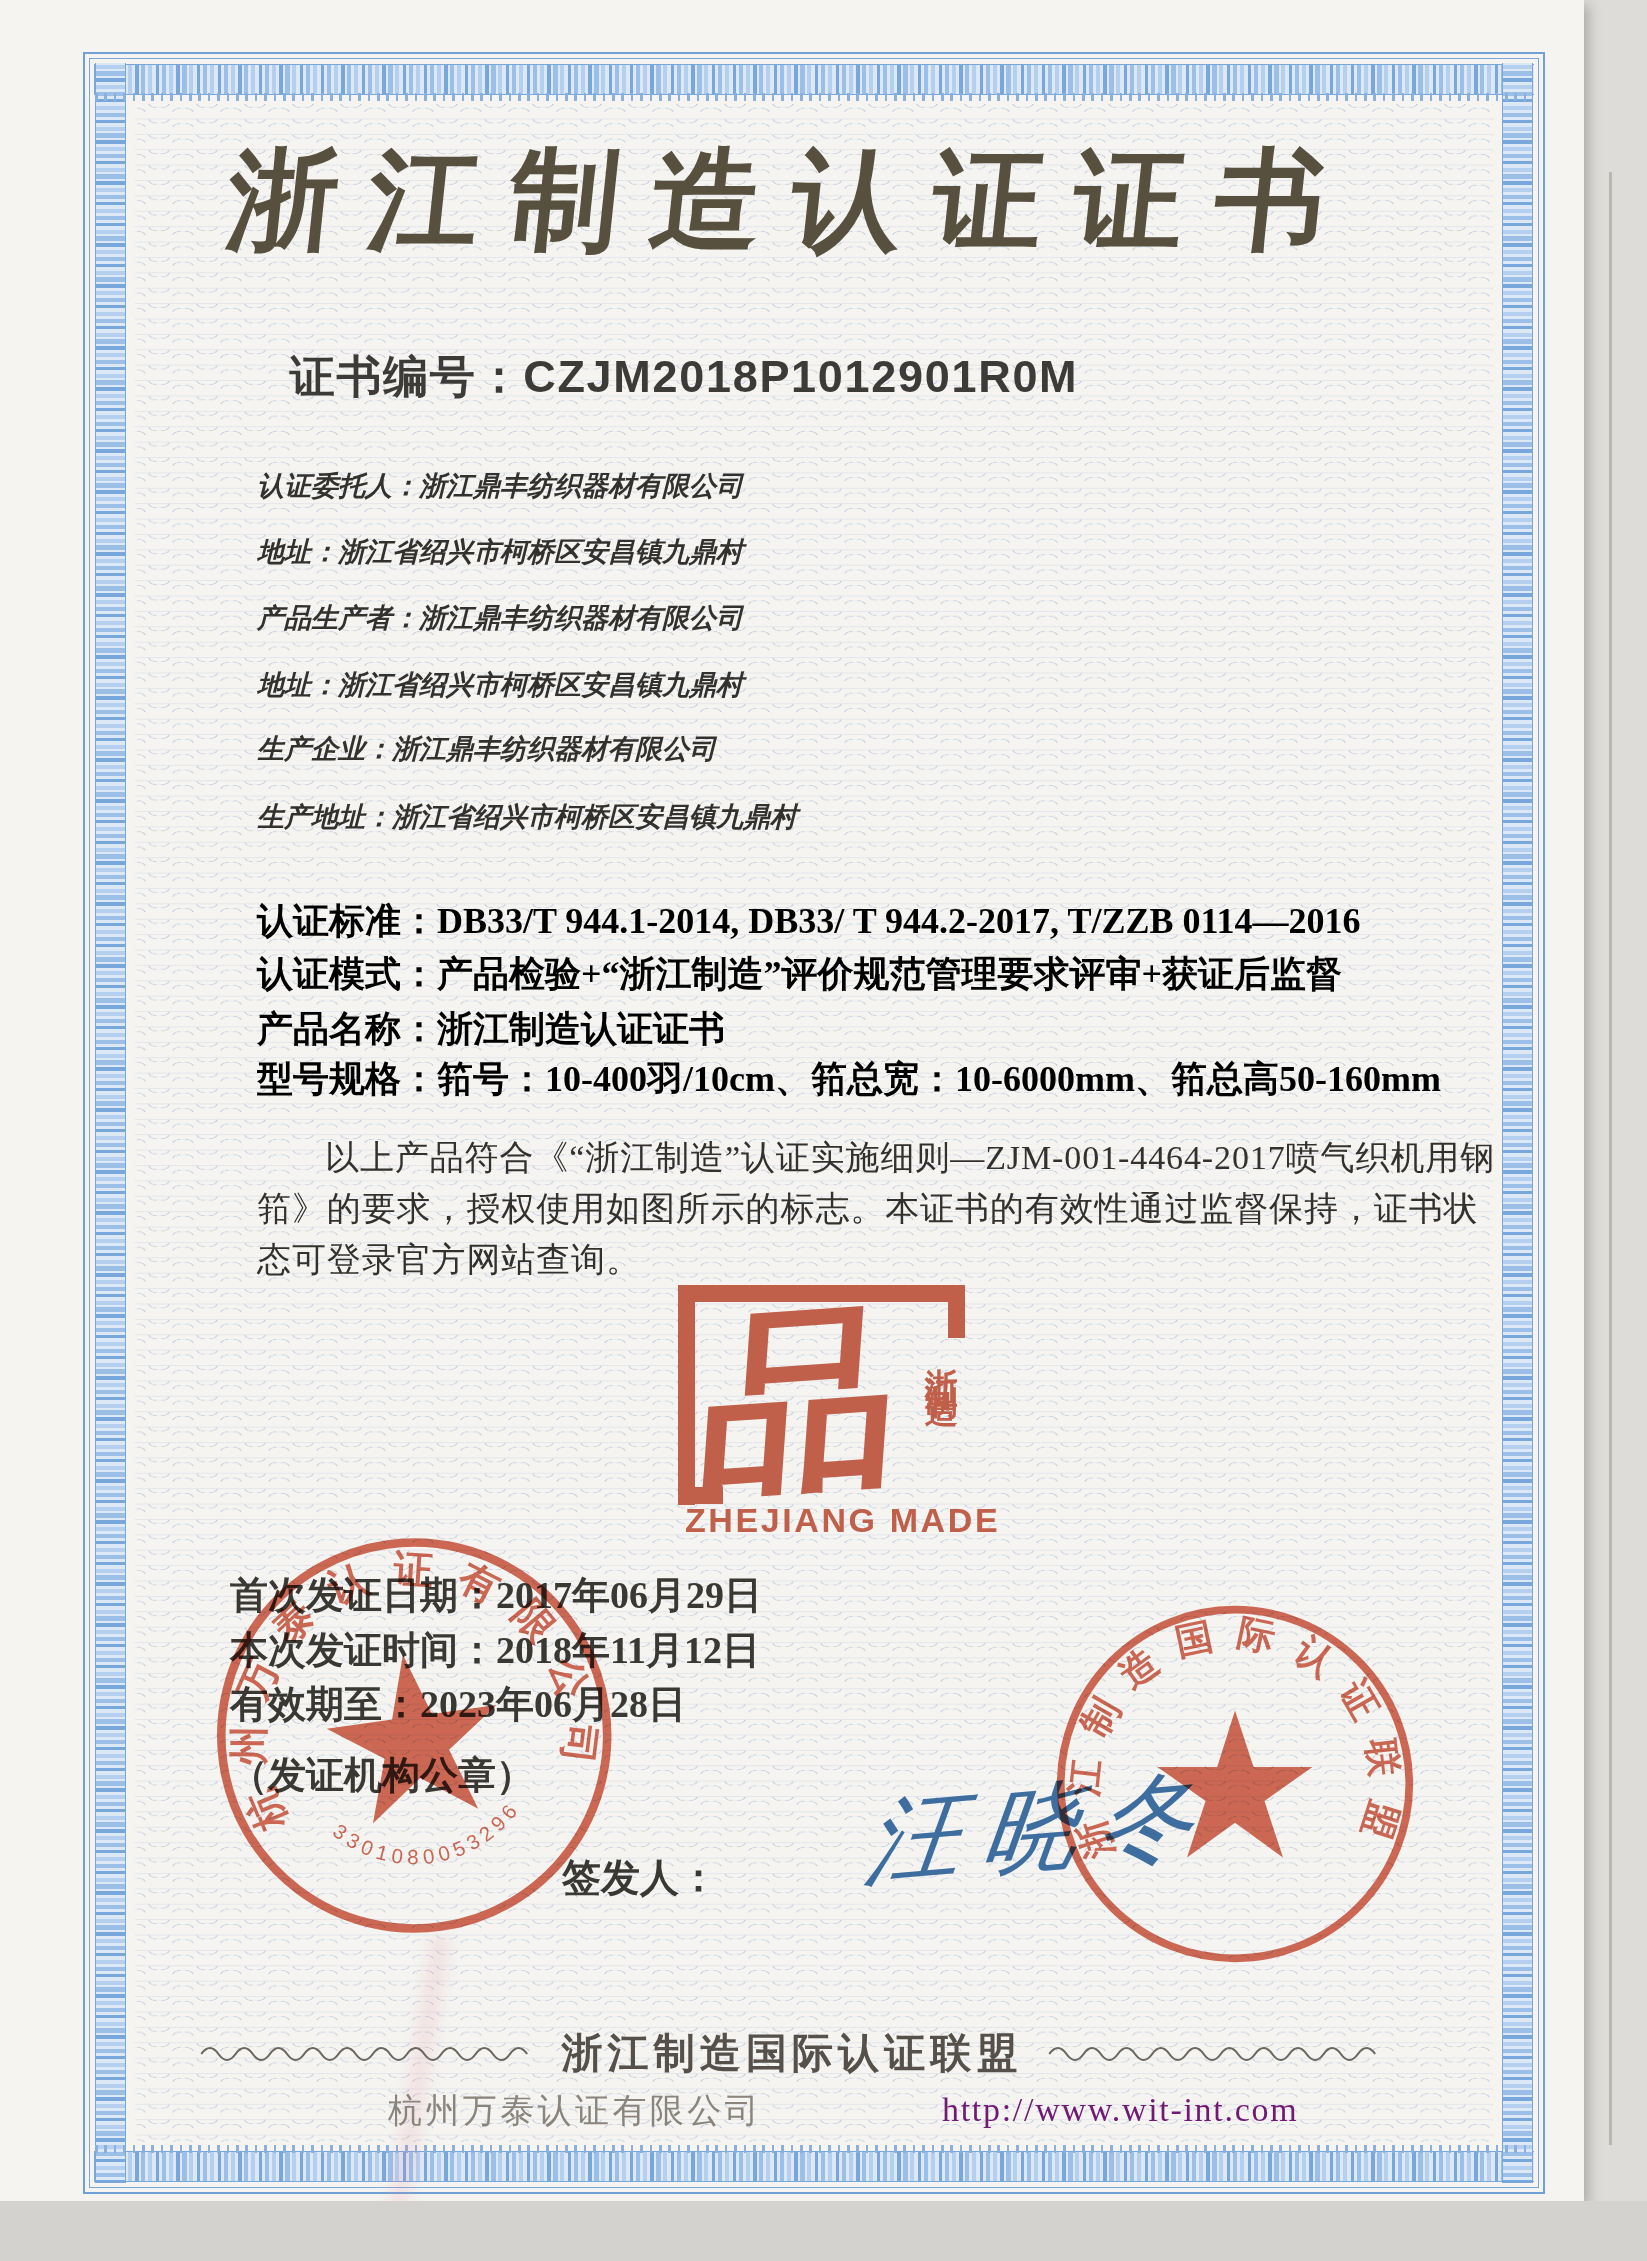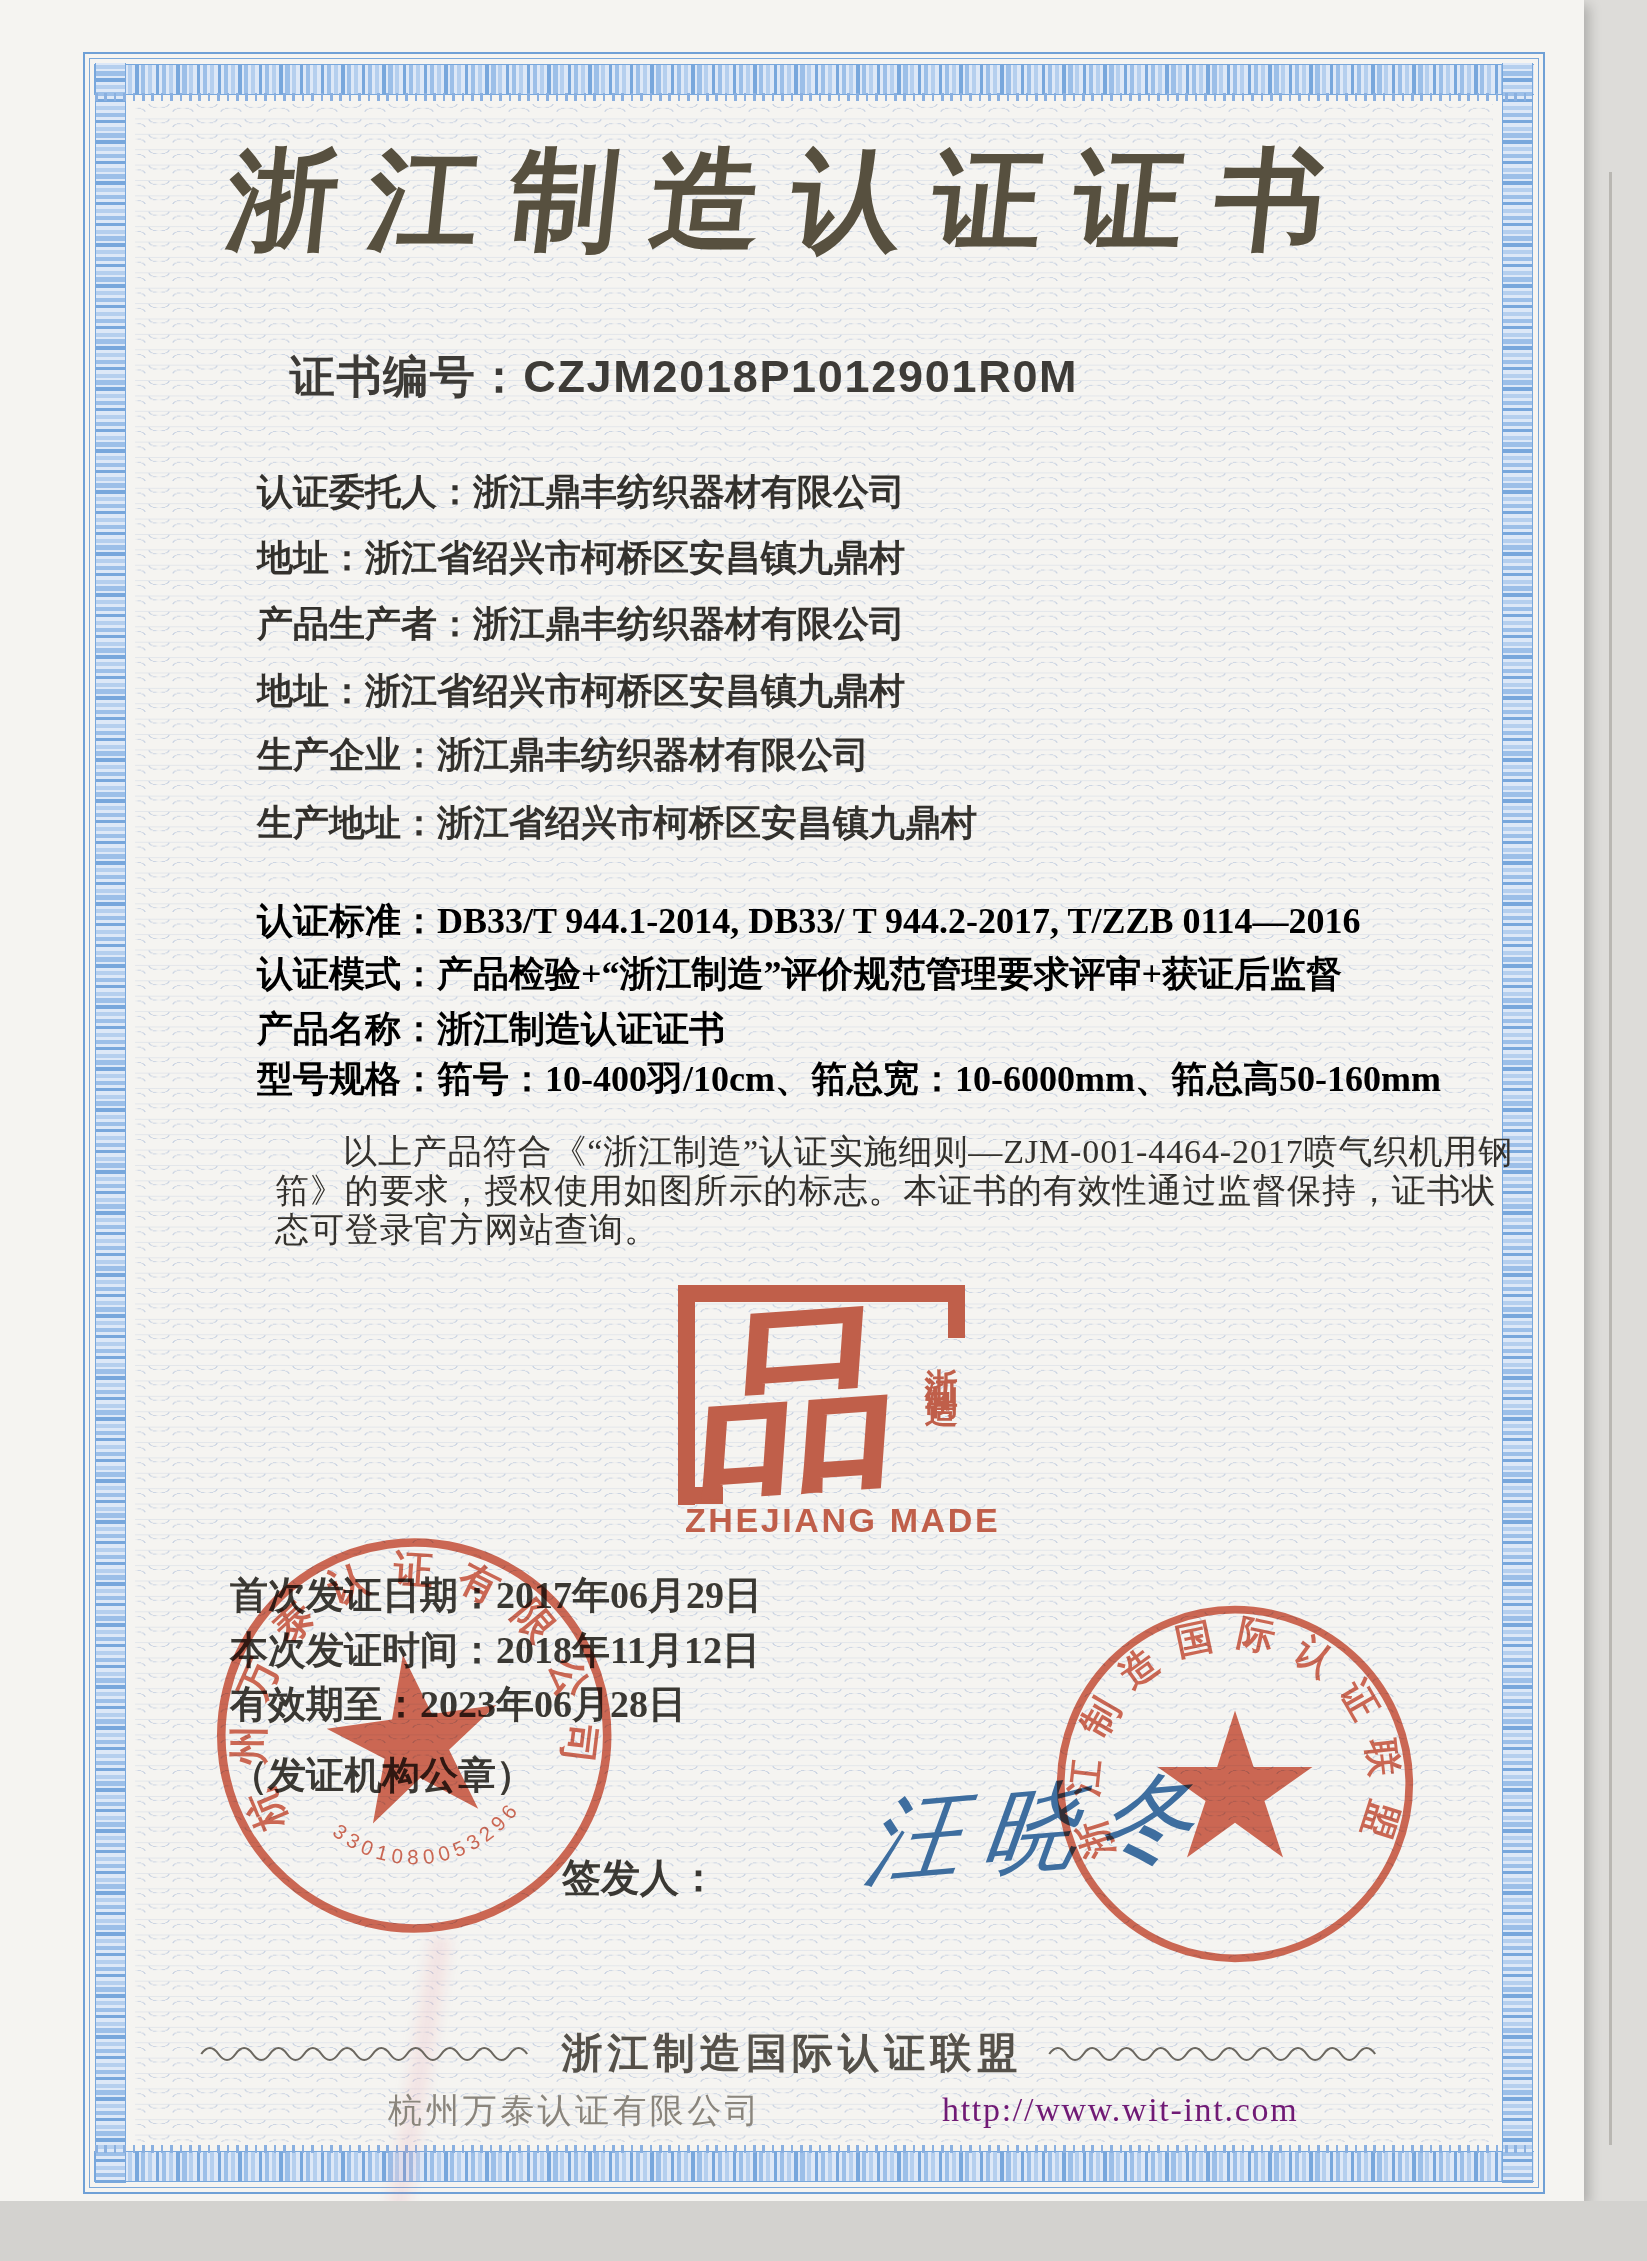--- a/index.html
+++ b/index.html
@@ -30,27 +30,27 @@
     background-size:48px 15.4px,48px 15.4px,100% 15.4px;
     background-position:0 0,24px 7.7px,0 0;}
 
   
   .abs{position:absolute;white-space:nowrap;}
   .title{left:0;width:1584px;text-align:center;top:127px;font-size:110px;font-weight:bold;
          letter-spacing:31px;color:#57503f;transform:skewX(-6deg);
          font-family:"Liberation Serif",serif;}
   .certno{left:0;width:1368px;text-align:center;top:347px;font-size:45px;font-weight:bold;
           color:#3d3b37;font-family:"Liberation Sans",sans-serif;letter-spacing:1.7px;}
-  .fieldline{left:257px;font-size:36px;font-weight:bold;color:#33312d;
-             font-family:"Liberation Sans",sans-serif;}
+  .fieldline{left:257px;font-size:27px;font-weight:bold;color:#33312d;
+             font-family:"Liberation Sans",sans-serif;font-style:italic;}
   .specline{left:257px;font-size:36px;font-weight:bold;color:#000000;
             font-family:"Liberation Serif",serif;}
-  .statement{position:absolute;left:257px;top:1132px;width:1244px;font-size:34px;line-height:39px;
+  .statement{position:absolute;left:257px;top:1132px;width:1244px;font-size:34px;line-height:51px;
              color:#33312d;text-indent:2em;white-space:normal;letter-spacing:0.9px;
-             font-family:"Liberation Serif",serif;margin-left:18px;}
+             font-family:"Liberation Serif",serif;}
   .dateline{left:230px;font-size:38px;font-weight:600;color:#3a3833;
             font-family:"Liberation Serif",serif;}
   .sealnote{left:230px;top:1750px;font-size:38px;color:#3a3833;font-weight:600;}
   .signerlabel{left:562px;top:1851px;font-size:39px;color:#3a3833;font-weight:600;}
   .signature{left:866px;top:1765px;font-size:96px;color:#2f6399;font-style:italic;
              transform:rotate(-5deg) skewX(-12deg);opacity:.92;letter-spacing:20.6px;
              font-family:"Liberation Serif",serif;}
 
   
   .logo{position:absolute;left:678px;top:1285px;width:287px;height:268px;}

